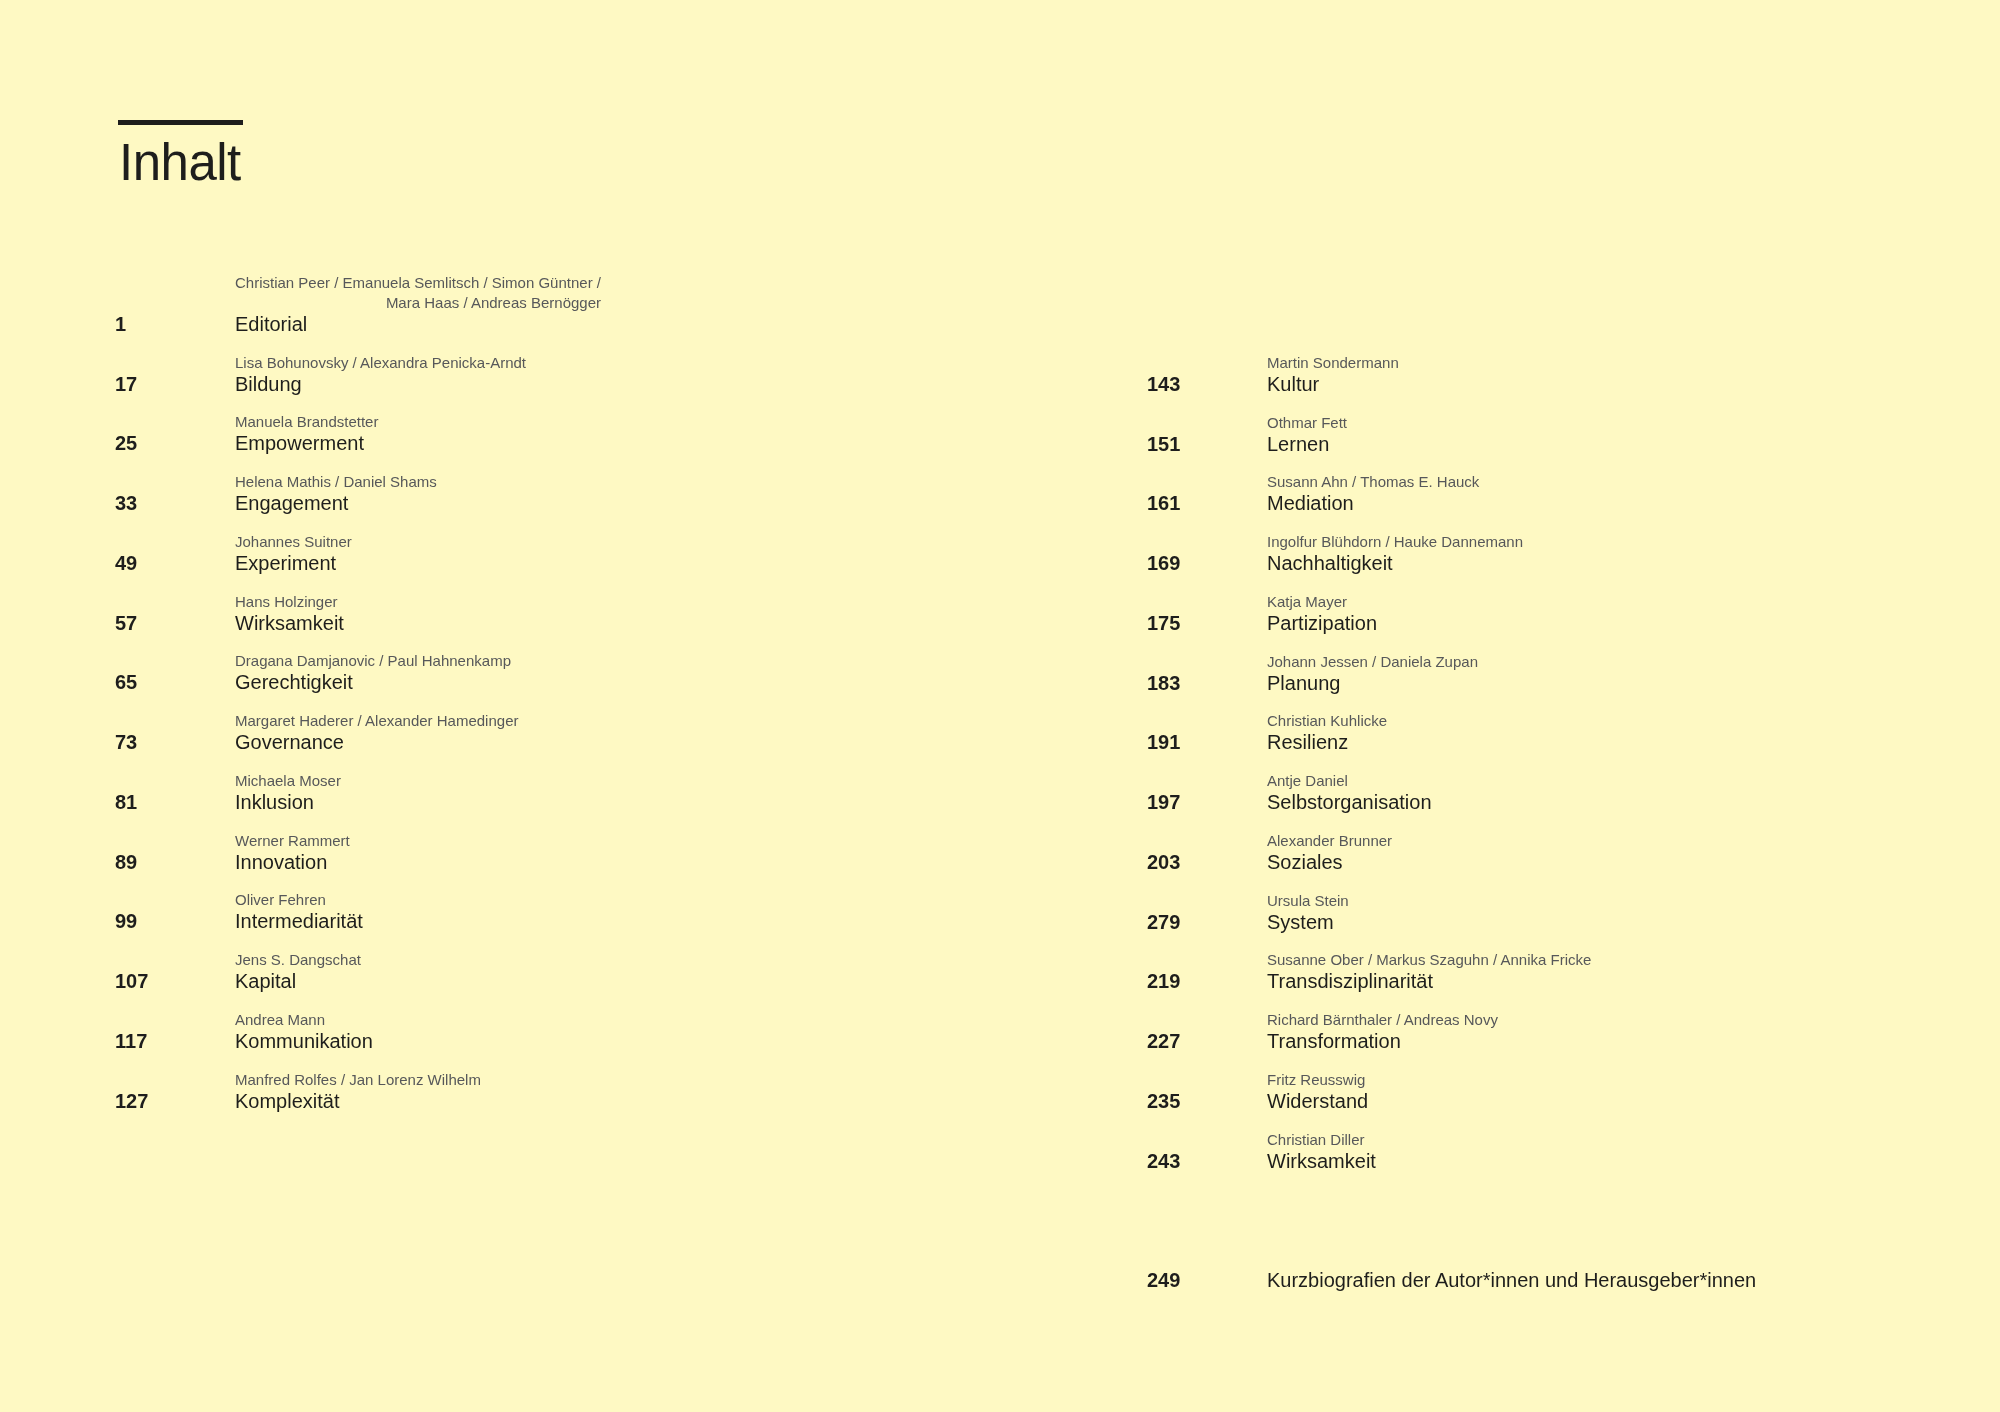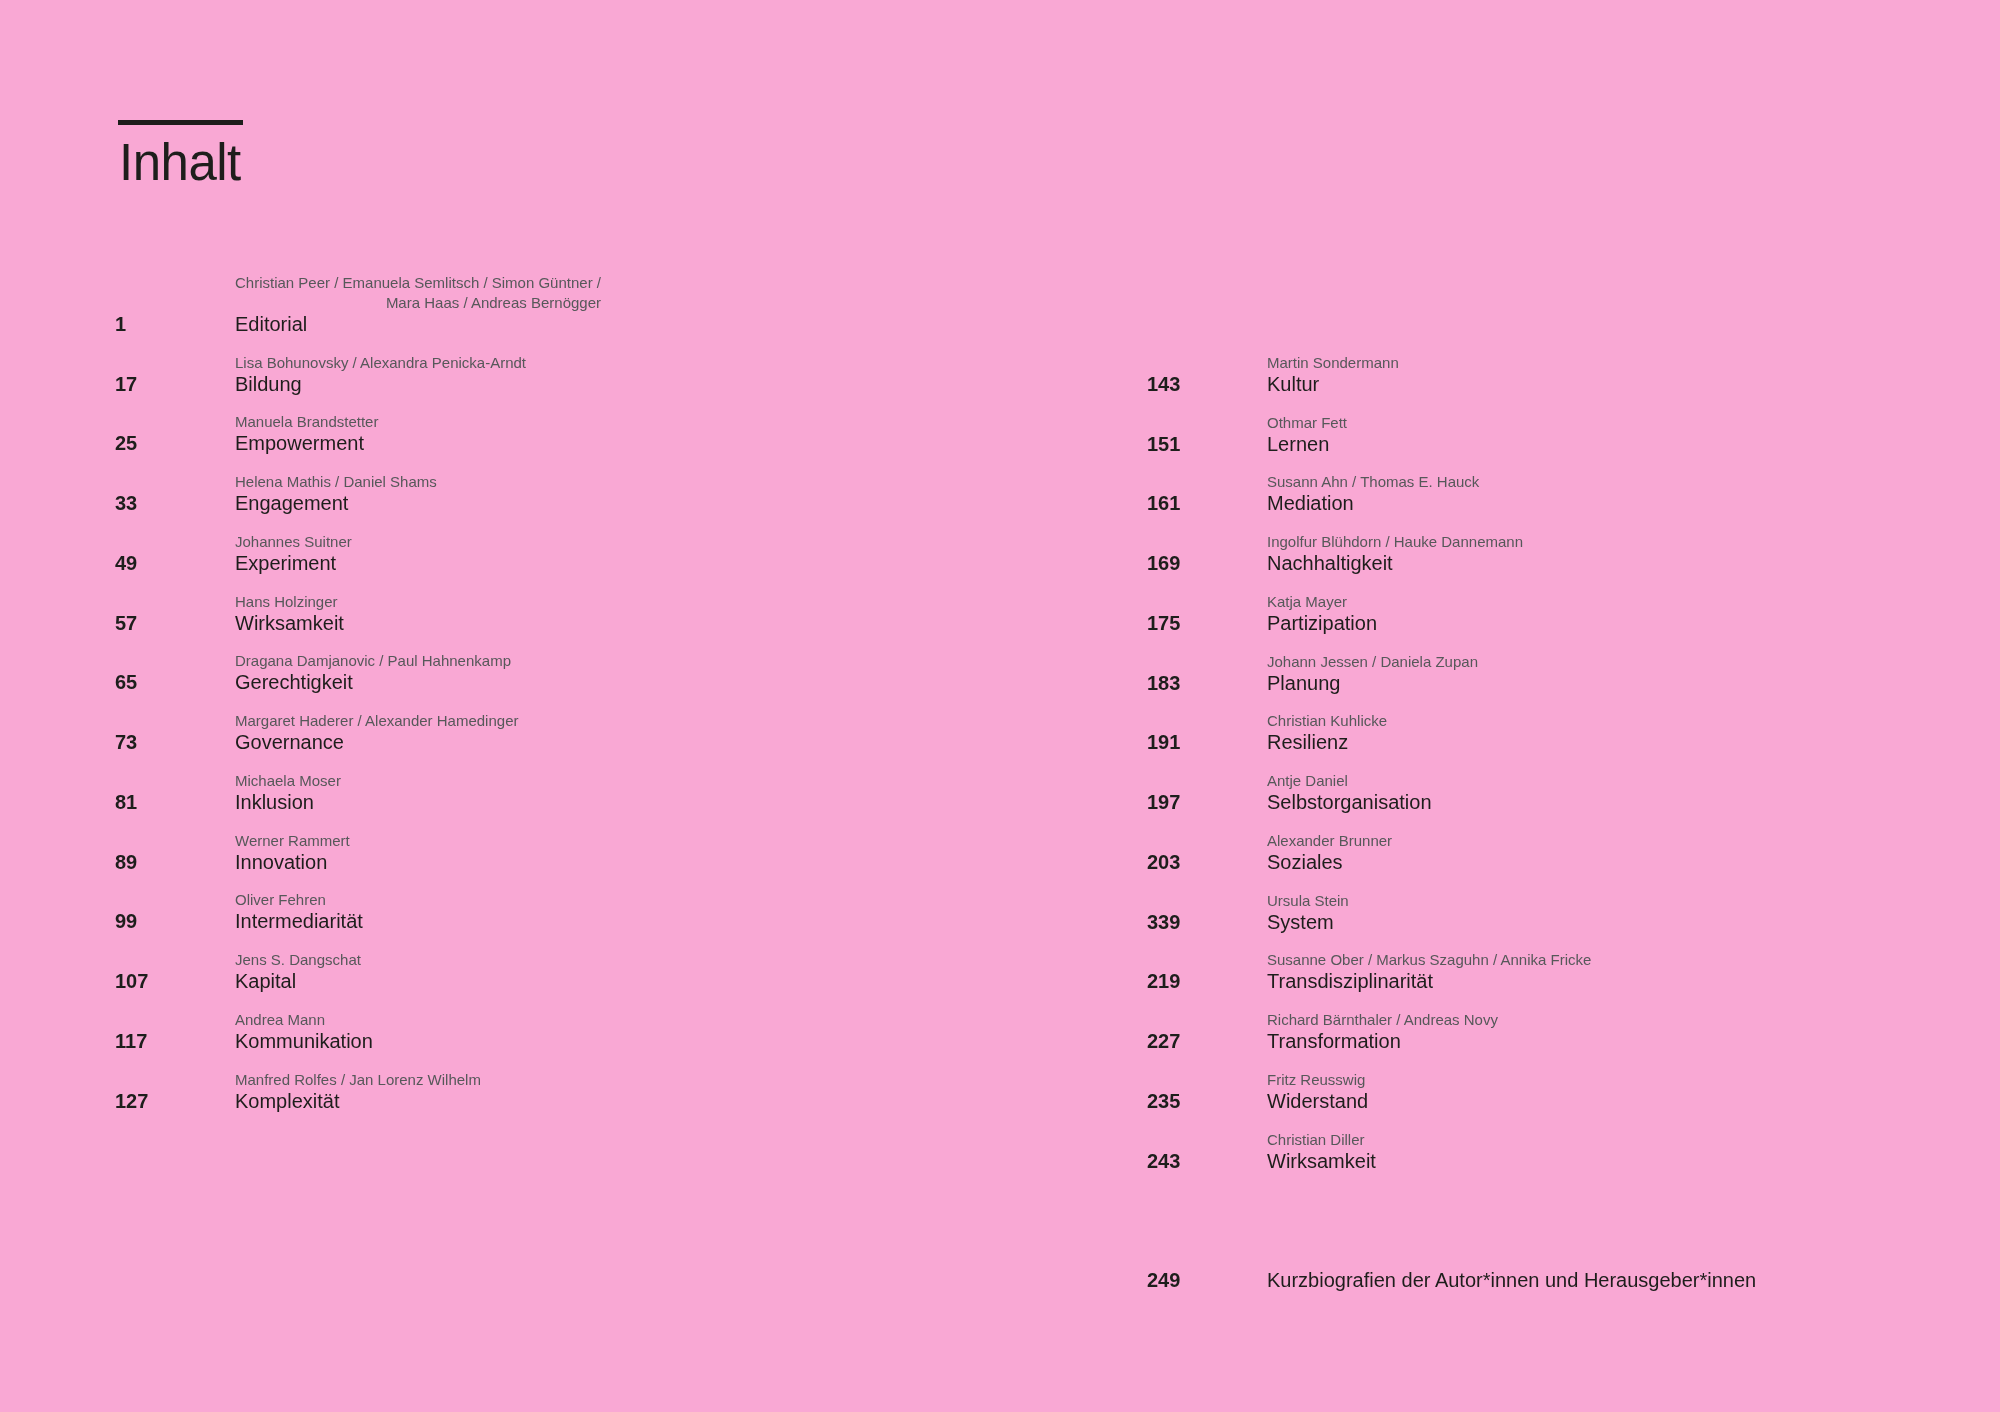--- a/index.html
+++ b/index.html
@@ -7,21 +7,21 @@
     width: 2000px;
     height: 1412px;
     background: #ffffff;
     font-family: "Liberation Sans", sans-serif;
     position: relative;
     overflow: hidden;
   }
   .page {
     position: absolute;
     inset: 0;
-    background: #f9a8d4;
+    background: #fef9c3;
   }
   
   .title-rule {
     position: absolute;
     left: 118px;
     top: 120px;
     width: 125px;
     height: 5px;
     background: #1e1e1c;
   }
@@ -228,21 +228,21 @@
       </div>
 
       <div class="entry">
         <div class="entry-authors">Alexander Brunner</div>
         <div class="entry-page-number">203</div>
         <div class="entry-title">Soziales</div>
       </div>
 
       <div class="entry">
         <div class="entry-authors">Ursula Stein</div>
-        <div class="entry-page-number">339</div>
+        <div class="entry-page-number">279</div>
         <div class="entry-title">System</div>
       </div>
 
       <div class="entry">
         <div class="entry-authors">Susanne Ober / Markus Szaguhn / Annika Fricke</div>
         <div class="entry-page-number">219</div>
         <div class="entry-title">Transdisziplinarität</div>
       </div>
 
       <div class="entry">

